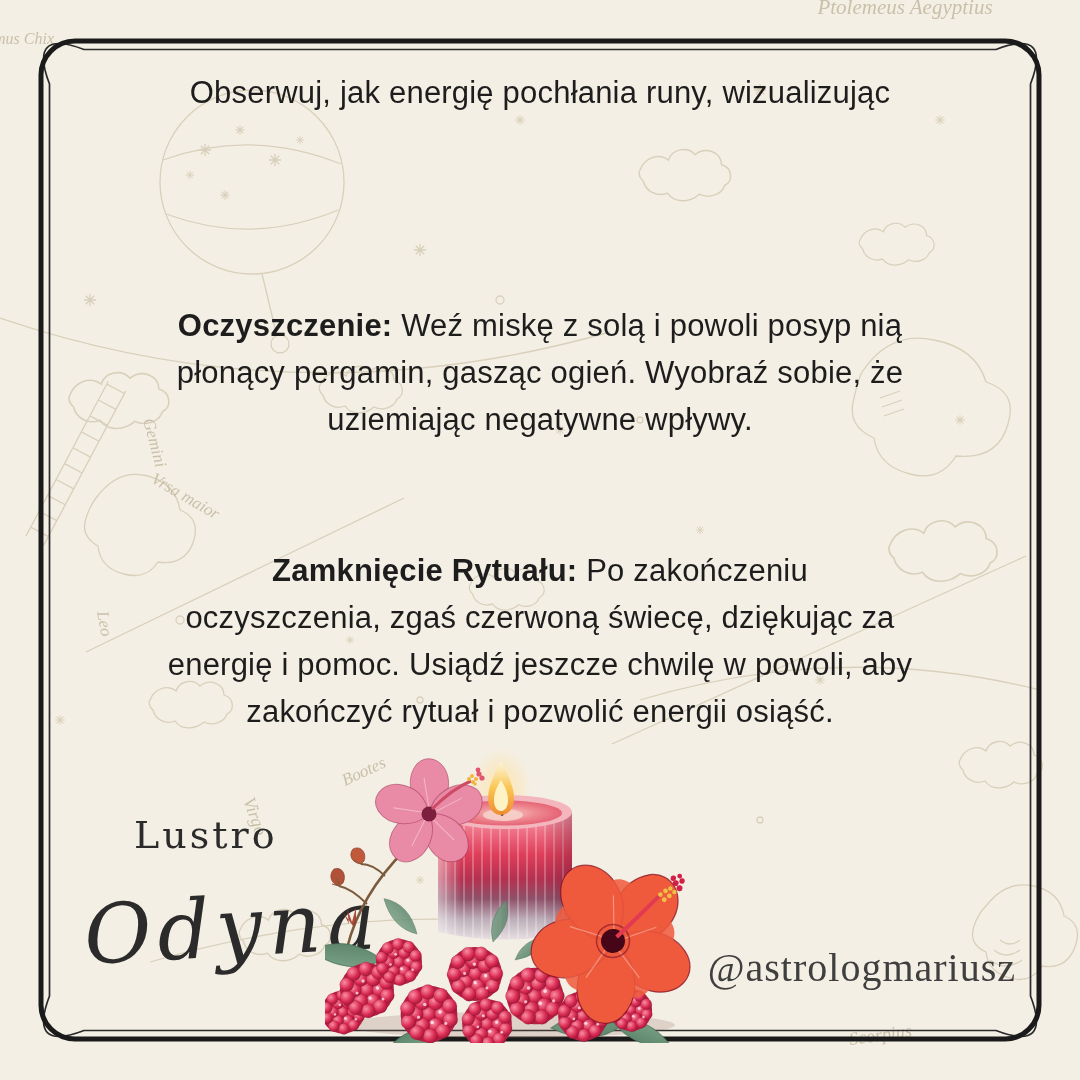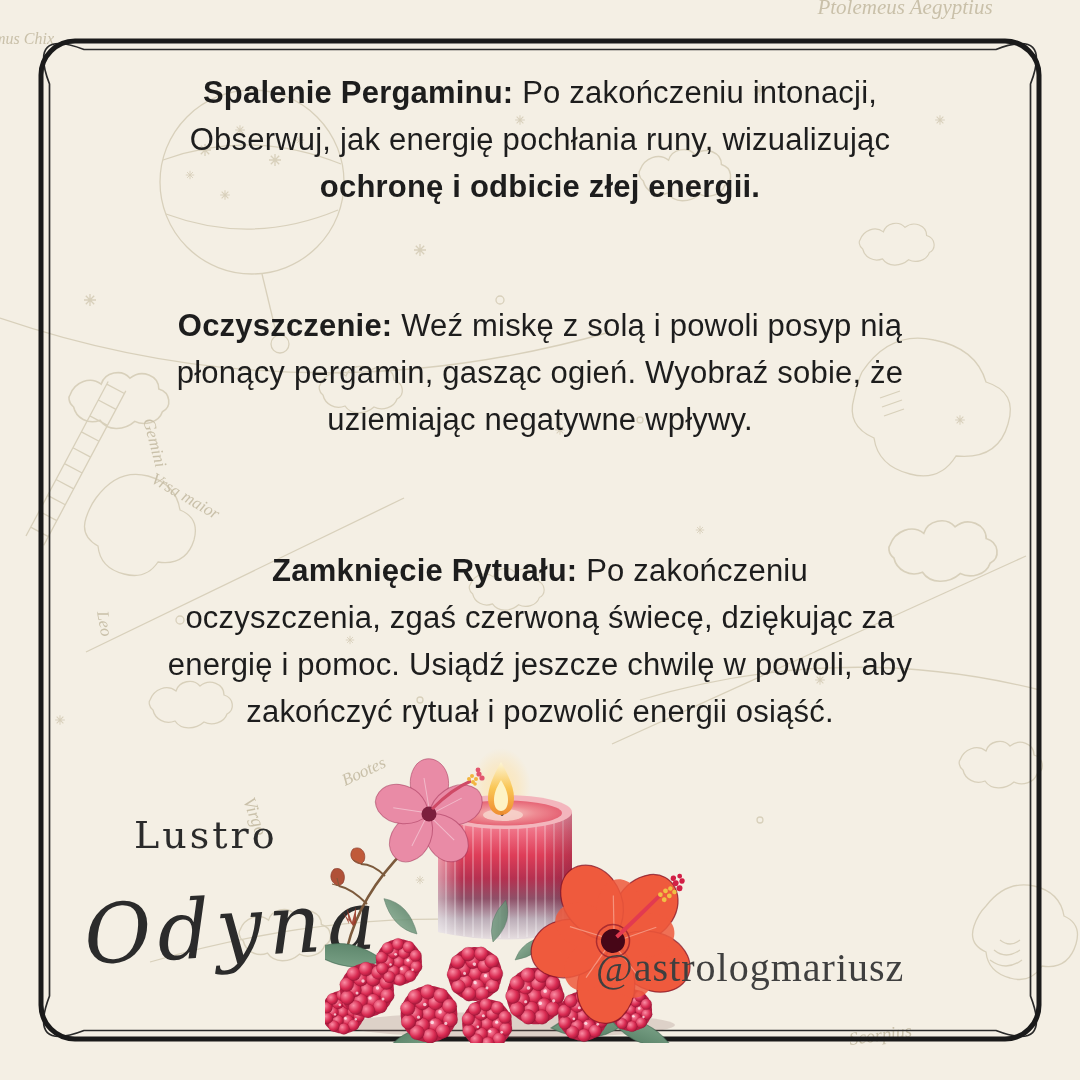--- a/index.html
+++ b/index.html
@@ -14,21 +14,21 @@
   .lead{font-weight:700}
   .line{white-space:nowrap}
 
   .lustro{position:absolute;left:134px;top:813px;font-family:"DejaVu Serif",serif;
           font-size:38px;color:#2b2b2b;letter-spacing:3px;}
   .odyna{position:absolute;left:84px;top:880px;font-family:"DejaVu Serif",serif;font-style:italic;
          font-size:82px;color:#2b2b2b;letter-spacing:6px;transform:rotate(-3deg);}
 
   .tagline{position:absolute;left:612px;width:386px;top:742px;text-align:center;
            font-family:"Liberation Serif","DejaVu Serif",serif;font-size:43px;line-height:63px;color:#262626;}
-  .handle{position:absolute;left:596px;width:420px;top:944px;text-align:left;
+  .handle{position:absolute;left:596px;width:420px;top:944px;text-align:right;
           font-family:"Liberation Serif","DejaVu Serif",serif;font-size:40px;color:#3f3f3f;letter-spacing:1px;}
 
   .maplabel{font-family:"Liberation Serif","DejaVu Serif",serif;font-style:italic;fill:#c9c0a9;}
 </style>
 </head>
 <body>
 
 <div class="canvas">
 
   <svg class="bg-art" viewBox="0 0 1080 1080" aria-hidden="true">
@@ -99,23 +99,21 @@
       <text class="maplabel" font-size="18" transform="translate(850,1045) rotate(-8)">Scorpius</text>
     </g>
   </svg>
 
   <svg class="frame" viewBox="0 0 1080 1080" aria-hidden="true">
     <path d="M84,49.5 H996 Q1052,28 1030.5,84 V996 Q1052,1052 996,1030.5 H84 Q28,1052 49.5,996 V84 Q28,28 84,49.5 Z" fill="none" stroke="#2a2a2a" stroke-width="1.7"></path>
     <path d="M75,41 H1005 A34,34 0 0 1 1039,75 V1005 A34,34 0 0 1 1005,1039 H75 A34,34 0 0 1 41,1005 V75 A34,34 0 0 1 75,41 Z" fill="none" stroke="#1a1a1a" stroke-width="5"></path>
   </svg>
 
   <section class="para p1">
-    <div class="line"><span class="lead">Spalenie Pergaminu:</span><span> Po zakończeniu intonacji,</span></div>
     <div class="line">Obserwuj, jak energię pochłania runy, wizualizując</div>
-    <div class="line lead">ochronę i odbicie złej energii.</div>
   </section>
 
   <section class="para p2">
     <div class="line"><span class="lead">Oczyszczenie:</span><span> Weź miskę z solą i powoli posyp nią</span></div>
     <div class="line">płonący pergamin, gasząc ogień. Wyobraź sobie, że</div>
     <div class="line">uziemiając negatywne wpływy.</div>
   </section>
 
   <section class="para p3">
     <div class="line"><span class="lead">Zamknięcie Rytuału:</span><span> Po zakończeniu</span></div>

